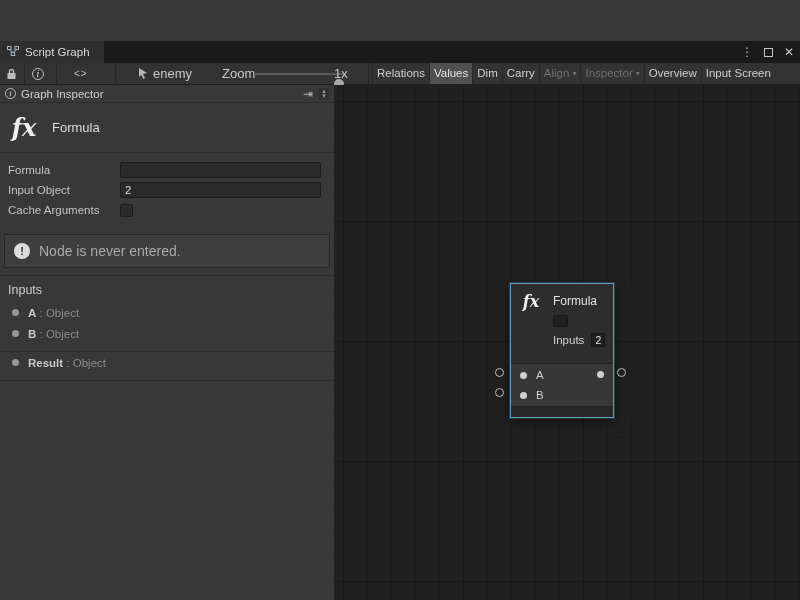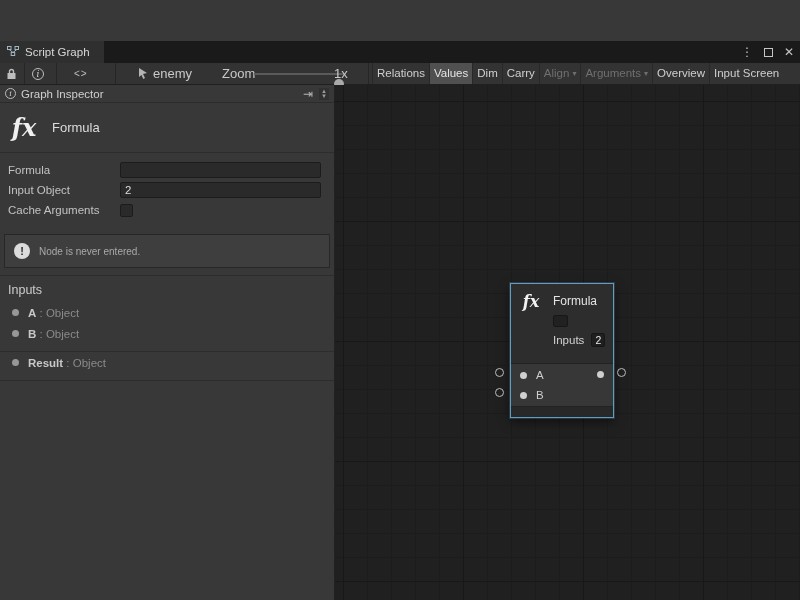--- a/index.html
+++ b/index.html
@@ -77,21 +77,21 @@
   .checkbox { width: 13px; height: 13px; background: #2a2a2a; border: 1px solid #1c1c1c; border-radius: 2px; }
 
   .warning-box {
     margin: 10px 4px 0 4px; height: 34px; border: 1px solid #272727; background: #3e3e3e;
     display: flex; align-items: center; gap: 9px; padding: 0 9px;
   }
   .warn-icon {
     width: 16px; height: 16px; border-radius: 50%; background: #dcdcdc; color: #2b2b2b;
     font-weight: bold; font-size: 11px; display: inline-flex; align-items: center; justify-content: center; flex: none;
   }
-  .warn-text { color: #a9a9a9; font-size: 10px; text-align: center; }
+  .warn-text { color: #a9a9a9; font-size: 14px; text-align: center; }
 
   .hr { border-top: 1px solid #2d2d2d; margin-top: 7px; }
   .sec-heading { padding: 7px 8px 5px 8px; font-size: 12.5px; color: #cdcdcd; }
   .port-row { display: flex; align-items: center; height: 21px; padding-left: 12px; font-size: 11.5px; }
   .pdot { width: 7px; height: 7px; border-radius: 50%; background: #979797; margin-right: 9px; flex: none; }
   .pname { color: #c8c8c8; font-weight: bold; white-space: pre; }
   .psep { color: #8a8a8a; white-space: pre; }
   .ptype { color: #8a8a8a; white-space: pre; }
 
   
@@ -183,21 +183,21 @@
     <span class="tb-buttons">
       <span class="tb-btn">Relations</span>
       <span class="tb-btn active">Values</span>
       <span class="tb-btn">Dim</span>
       <span class="tb-btn">Carry</span>
       <span class="tb-btn disabled">
           <span>Align</span>
           <span class="caret">▾</span>
         </span>
       <span class="tb-btn disabled">
-          <span>Arguments</span>
+          <span>Inspector</span>
           <span class="caret">▾</span>
         </span>
       <span class="tb-btn">Overview</span>
       <span class="tb-btn">Input Screen</span>
     </span>
   </div>
 
   <div class="inspector">
     <div class="insp-header">
       <span class="info-circle">i</span>

